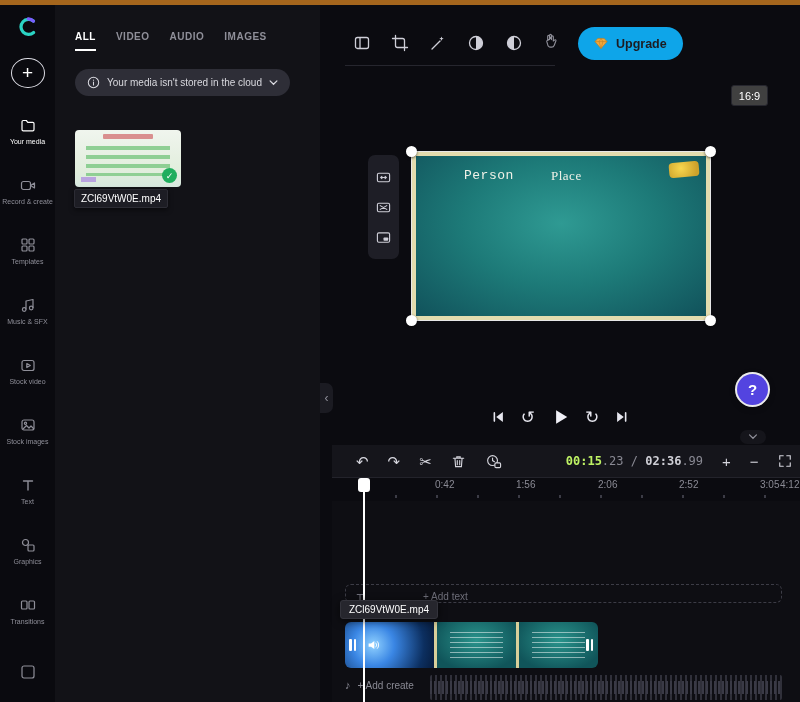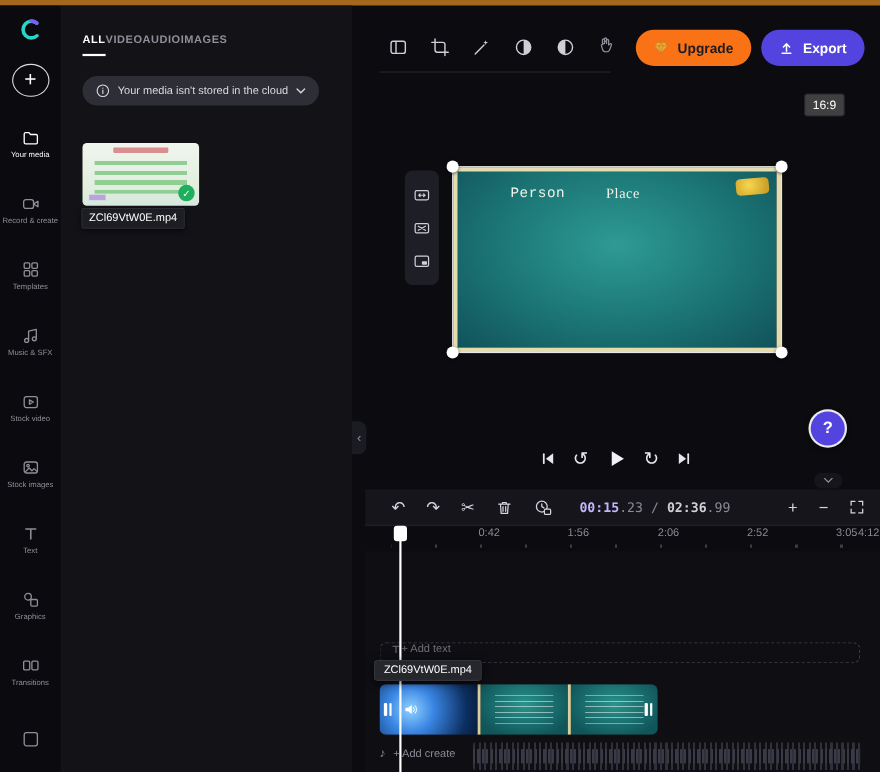--- a/index.html
+++ b/index.html
@@ -14,37 +14,37 @@
   .logo { margin-top:9px; width:30px; height:30px; display:flex; align-items:center; justify-content:center; cursor:pointer; }
   .add-btn { margin-top:17px; width:34px; height:34px; border-radius:50%; border:1.5px solid #dcdce4; background:transparent; color:#fff; font-size:19px; line-height:1; display:flex; align-items:center; justify-content:center; cursor:pointer; }
   .nav { margin-top:14px; width:100%; display:flex; flex-direction:column; }
   .nav-item { height:60px; display:flex; flex-direction:column; align-items:center; justify-content:center; gap:4px; color:#8f8f99; cursor:pointer; }
   .nav-item.active { color:#ffffff; }
   .nav-item .lbl { font-size:7px; width:52px; text-align:center; line-height:1.3; }
   .nav-item svg { flex:none; }
 
   
   .media-panel { position:absolute; left:55px; top:5px; width:265px; height:697px; background:#121217; }
-  .tabs { position:absolute; left:20px; top:26px; display:flex; }
+  .tabs { position:absolute; left:20px; top:26px; display:flex; gap:20px; }
   .tab { font-size:10px; font-weight:bold; letter-spacing:.5px; color:#8f8f99; padding-bottom:7px; cursor:pointer; border-bottom:2px solid transparent; }
   .tab.active { color:#fff; border-bottom-color:#fff; }
   .notice { position:absolute; left:20px; top:64px; height:27px; background:#2e2e37; border-radius:14px; display:inline-flex; align-items:center; gap:7px; padding:0 12px; font-size:10px; color:#d9d9df; cursor:pointer; white-space:nowrap; }
   .thumb { position:absolute; left:20px; top:125px; width:106px; height:57px; border-radius:4px; overflow:hidden; background:linear-gradient(180deg,#f0f5ee 0%,#e2eedd 70%,#d7e8df 100%); cursor:pointer; }
   .thumb .t-top { position:absolute; left:26%; top:7%; width:48%; height:9%; background:#d98f8f; border-radius:1px; }
   .thumb .t-rows { position:absolute; left:10%; top:28%; width:80%; height:52%; background:repeating-linear-gradient(180deg,#8fcf94 0 4px, transparent 4px 9px); }
   .thumb .t-dot { position:absolute; left:6%; bottom:8%; width:14%; height:10%; background:#b9a4e0; }
   .check { position:absolute; right:4px; bottom:4px; width:15px; height:15px; border-radius:50%; background:var(--success,#1fae5e); color:#fff; font-size:9px; display:flex; align-items:center; justify-content:center; }
   .file-tag { position:absolute; left:19px; top:184px; background:#1d1d24; border:1px solid #2c2c34; color:#fff; font-size:10px; padding:3px 6px; border-radius:2px; box-shadow:0 2px 5px rgba(0,0,0,.5); white-space:nowrap; }
   .collapse-tab { position:absolute; left:320px; top:383px; width:13px; height:30px; background:#1b1b22; border-radius:0 7px 7px 0; color:#8f8f99; font-size:12px; display:flex; align-items:center; justify-content:center; cursor:pointer; }
 
   
   .top-tools { position:absolute; left:345px; top:26px; display:flex; gap:4px; padding-bottom:5px; border-bottom:1px solid #26262e; width:210px; }
   .tool-btn { width:34px; height:34px; border-radius:7px; display:flex; align-items:center; justify-content:center; color:#cfcfd8; cursor:pointer; }
   .hand-tool { position:absolute; left:543px; top:33px; color:#8f8f99; cursor:pointer; }
-  .upgrade-btn { position:absolute; left:578px; top:27px; height:33px; border-radius:17px; background:#f97316; color:#1c1c22; display:inline-flex; align-items:center; gap:8px; padding:12px 16px; font-size:12.5px; font-weight:bold; cursor:pointer; border:none; }
+  .upgrade-btn { position:absolute; left:578px; top:27px; height:33px; border-radius:17px; background:#0ea5e9; color:#1c1c22; display:inline-flex; align-items:center; gap:8px; padding:12px 16px; font-size:12.5px; font-weight:bold; cursor:pointer; border:none; }
   .export-btn { position:absolute; left:692px; top:27px; height:33px; border-radius:17px; background:var(--accent,#5344e0); color:#fff; display:inline-flex; align-items:center; gap:8px; padding:0 16px; font-size:12.5px; font-weight:bold; cursor:pointer; border:none; }
   .aspect-badge { position:absolute; left:731px; top:85px; width:37px; height:21px; background:#404040; border:1px solid #26262e; border-radius:3px; color:#fff; font-size:11px; display:flex; align-items:center; justify-content:center; cursor:pointer; }
 
   
   .float-tools { position:absolute; left:368px; top:155px; width:31px; height:104px; background:#1e1e26; border-radius:7px; display:flex; flex-direction:column; align-items:center; justify-content:space-around; padding:7px 0; }
   .float-tools .tool-sm { color:#cfcfd8; cursor:pointer; display:flex; }
 
   
   .canvas-wrap { position:absolute; left:412px; top:152px; width:298px; height:168px; }
   .canvas { position:absolute; inset:0; outline:1px solid rgba(255,255,255,.9); border:4px solid #e3dcae; background:radial-gradient(ellipse at 50% 42%, #2f9a93 0%, #1d7a78 48%, #11525b 100%); cursor:move; }
@@ -60,32 +60,32 @@
   .tr-btn { color:#e6e6ee; cursor:pointer; display:flex; align-items:center; justify-content:center; }
   .tr-glyph { font-size:17px; line-height:1; }
 
   .help-btn { position:absolute; left:737px; top:374px; width:31px; height:31px; border-radius:50%; background:var(--accent,#5344e0); box-shadow:0 0 0 2px rgba(255,255,255,.92), 0 2px 6px rgba(0,0,0,.5); color:#fff; font-size:15px; font-weight:bold; display:flex; align-items:center; justify-content:center; cursor:pointer; }
   .scroll-chevron { position:absolute; left:740px; top:430px; width:26px; height:14px; background:#15151b; border-radius:7px; color:#8f8f99; display:flex; align-items:center; justify-content:center; cursor:pointer; }
 
   
   .tl-toolbar { position:absolute; left:332px; top:445px; width:468px; height:33px; background:#15151b; border-bottom:1px solid #23232b; display:flex; align-items:center; padding:0 14px 0 24px; gap:19px; }
   .tl-btn { color:#d5d5dd; cursor:pointer; display:flex; align-items:center; justify-content:center; font-size:15px; line-height:1; }
   .timecode { font-family:"DejaVu Sans Mono", monospace; font-size:12px; margin-left:6px; white-space:nowrap; }
-  .tc-main { color:#c4b5fd; font-weight:bold; }
+  .tc-main { color:#bef264; font-weight:bold;margin-left:39px; }
   .tc-frac, .tc-sep { color:#8a8a94; }
   .tc-total { color:#cfcfd6; font-weight:bold; }
   .tl-right { margin-left:auto; display:flex; gap:19px; align-items:center; }
 
   .ruler { position:absolute; left:332px; top:478px; width:468px; height:23px; cursor:pointer; }
   .ruler::after { content:""; position:absolute; left:24px; right:0; bottom:3px; height:3px; background:repeating-linear-gradient(90deg, transparent 0 39px, #3c3c46 39px 41px); }
   .ruler-label { position:absolute; top:1px; font-size:10px; color:#8a8a94; }
 
   .tracks { position:absolute; left:332px; top:501px; width:468px; height:201px; background:#0e0e13; }
 
-  .add-text-track { position:absolute; left:13px; top:83px; width:437px; height:19px; border:1px dashed #3c3c46; border-radius:6px; display:flex; align-items:flex-start; color:#6e6e79; font-size:10px; padding-left:9px; cursor:pointer; }
+  .add-text-track { position:absolute; left:13px; top:83px; width:437px; height:19px; border:1px dashed #3c3c46; border-radius:6px; display:flex; align-items:flex-end; color:#6e6e79; font-size:10px; padding-left:9px; gap:58px; cursor:pointer; }
   .clip-tooltip { position:absolute; left:8px; top:99px; background:#26262d; border:1px solid #33333b; color:#fff; font-size:10px; padding:3px 8px; border-radius:3px; box-shadow:0 2px 8px rgba(0,0,0,.6); z-index:6; white-space:nowrap; }
 
   .video-track { position:absolute; left:13px; top:121px; width:253px; height:46px; border-radius:6px; overflow:hidden; display:flex; z-index:2; }
   .clip { position:relative; height:100%; cursor:pointer; }
   .clip-a { width:89px; background:radial-gradient(circle at 32% 50%, #90d1ff 0%, #3a86e4 32%, #0c2f60 78%, #071c3d 100%); }
   .clip-teal { background:radial-gradient(ellipse at 50% 40%, #2a948c 0%, #10555a 80%); }
   .clip-b { width:79px; }
   .clip-c { flex:1; }
   .clip-divider { width:3px; background:#d8cf9a; flex:none; }
   .trim { position:absolute; top:50%; transform:translateY(-50%); display:flex; gap:2px; }
@@ -267,27 +267,20 @@
       </svg>
   </div>
 
   <button class="upgrade-btn">
     <svg width="14" height="13" viewBox="0 0 22 19" fill="none">
         <path d="M6 1.5h10l4.5 5L11 17.5 1.5 6.5z" fill="var(--gem,#f0a83c)" stroke="#c07f1f"></path>
         <path d="M1.5 6.5h19M11 1.5L8 6.5l3 11 3-11z" stroke="#c07f1f" stroke-width="0.9"></path>
       </svg>
     <span>Upgrade</span>
   </button>
-  <button class="export-btn">
-    <svg width="14" height="14" viewBox="0 0 16 16" fill="none" stroke="#fff" stroke-width="1.6" stroke-linecap="round" stroke-linejoin="round">
-        <path d="M8 11V3.5M4.8 6.5L8 3.3l3.2 3.2"></path>
-        <path d="M3.5 13h9"></path>
-      </svg>
-    <span>Export</span>
-  </button>
 
   <div class="aspect-badge">16:9</div>
 
   <div class="float-tools">
     <div class="tool-sm">
       <svg width="15" height="15" viewBox="0 0 16 16" fill="none" stroke="currentColor" stroke-width="1.2" stroke-linecap="round">
           <rect x="1.5" y="3.5" width="13" height="9" rx="1.5"></rect>
           <path d="M5 8h6M6.3 6.7L5 8l1.3 1.3M9.7 6.7L11 8l-1.3 1.3"></path>
         </svg>
     </div>

